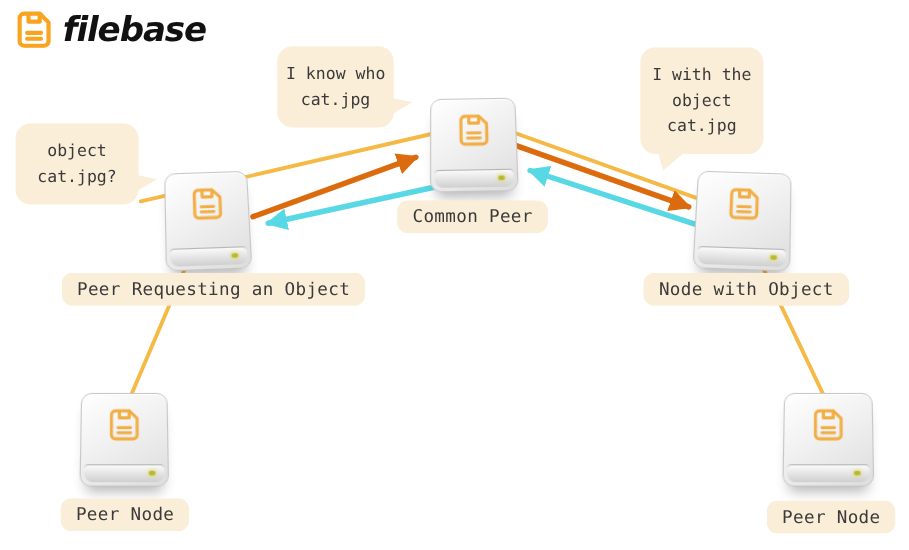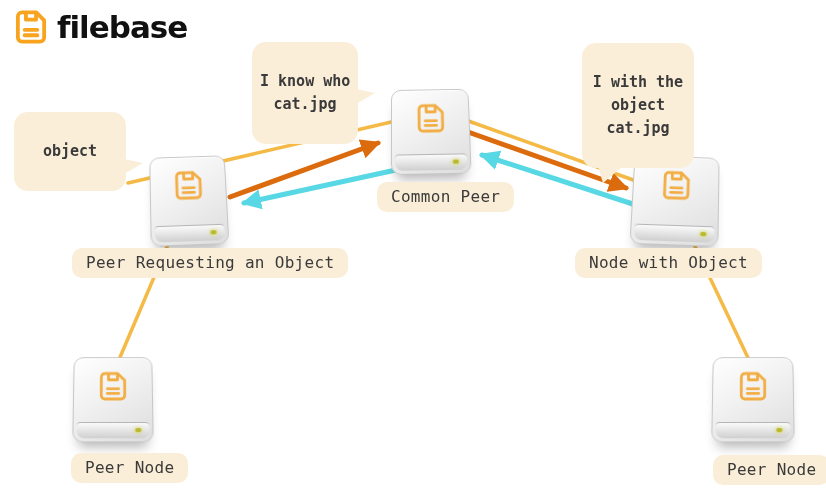--- a/index.html
+++ b/index.html
@@ -7,21 +7,21 @@
     position:relative;width:826px;height:500px;overflow:hidden;background:#ffffff;
     font-family:"DejaVu Sans Mono", monospace;color:var(--text-dark,#3a3a3a);
   }
   .wires{position:absolute;left:0;top:0;z-index:1;}
   .wire{fill:none;stroke-linecap:round;}
   .wire.yellow{stroke:var(--link-yellow,#F5B945);stroke-width:3.5;}
   .wire.orange{stroke:var(--request-orange,#DC6B0E);stroke-width:5;}
   .wire.cyan{stroke:var(--response-cyan,#58D8E4);stroke-width:5;}
 
   
-  .logo{position:absolute;left:12px;top:8px;display:flex;align-items:center;gap:7px;z-index:6;}
+  .logo{position:absolute;left:12px;top:8px;display:flex;align-items:center;gap:7px;z-index:6;font-style:italic;}
   .logo .mark{width:38px;height:38px;}
   .logo .word{
     font-family:"DejaVu Sans", sans-serif;font-weight:800;font-size:31px;
     letter-spacing:-1px;color:var(--logo-text,#111);line-height:38px;
   }
 
   
   .drive{
     position:absolute;z-index:3;border-radius:10px;
     background:linear-gradient(150deg,#ffffff 0%,#f1f1f1 45%,#dddddd 100%);
@@ -39,41 +39,41 @@
     background:#b9b92f;box-shadow:0 0 3px 1px rgba(220,220,110,.8);
   }
   .tilt-l{transform:perspective(320px) rotateX(9deg) rotate(-2deg);}
   .tilt-c{transform:perspective(320px) rotateX(9deg) rotate(-1deg);}
   .tilt-r{transform:perspective(320px) rotateX(9deg) rotate(2deg);}
   .tilt-f{transform:perspective(320px) rotateX(8deg);}
 
   
   .bubble{
     position:absolute;z-index:5;background:var(--bubble-bg,#FBEED8);
-    border-radius:14px;padding:28px 8px;text-align:center;
-    font-size:15px;line-height:23px;white-space:nowrap;font-weight:bold;
+    border-radius:14px;padding:14px 8px;text-align:center;
+    font-size:15px;line-height:23px;white-space:nowrap;
   }
   .bubble span{display:block;}
   .bubble::after{content:"";position:absolute;width:0;height:0;border-style:solid;}
   .bubble.tail-right::after{
     right:-17px;top:46px;
     border-width:5px 0 14px 24px;
     border-color:transparent transparent transparent var(--bubble-bg,#FBEED8);
   }
   .bubble.tail-bottom::after{
     left:16px;bottom:-15px;
     border-width:17px 20px 0 5px;
     border-color:var(--bubble-bg,#FBEED8) transparent transparent transparent;
   }
 
   
   .pill{
     position:absolute;z-index:4;background:var(--bubble-bg,#FBEED8);
     border-radius:10px;padding:4px 14px;font-size:16px;line-height:22px;
-    letter-spacing:.3px;white-space:nowrap;margin-left:16px;
+    letter-spacing:.3px;white-space:nowrap;
   }
 </style>
 </head>
 <body>
 
 <div class="stage">
 
   <svg class="wires" width="826" height="500" viewBox="0 0 826 500">
     <defs>
       <marker id="ah-orange" viewBox="0 0 10 10" refX="8.5" refY="5" markerWidth="4" markerHeight="4" orient="auto-start-reverse">
@@ -112,20 +112,21 @@
   </div>
 
   <div class="bubble tail-bottom" style="left:582px;top:43px;width:96px;">
     <span>I with the</span>
     <span>object</span>
     <span>cat.jpg</span>
   </div>
 
   <div class="bubble tail-right" style="left:14px;top:112px;width:96px;">
     <span>object</span>
+    <span>cat.jpg?</span>
   </div>
 
   <div class="drive tilt-l" style="left:150px;top:155px;width:75px;height:88px;">
     <svg class="floppy" width="34" height="34" viewBox="0 0 24 24" fill="none" style="stroke:var(--drive-orange,#F2AE44)" stroke-width="2" stroke-linejoin="round" stroke-linecap="round">
       <path d="M6.3 2.8 h9 l5 5 V 18.6 a2.6 2.6 0 0 1 -2.6 2.6 H6.3 A2.6 2.6 0 0 1 3.7 18.6 V5.4 A2.6 2.6 0 0 1 6.3 2.8 Z"></path>
       <path d="M8.8 3 v4.4 h6.4 V3"></path>
         <path d="M8 13.8 h8"></path>
         <path d="M8 17.2 h8"></path>
     </svg>
     <div class="band">
@@ -176,17 +177,17 @@
         <path d="M8 13.8 h8"></path>
         <path d="M8 17.2 h8"></path>
     </svg>
     <div class="band">
       <span class="led"></span>
     </div>
   </div>
 
   <div class="pill" style="left:361px;top:182px;">Common Peer</div>
   <div class="pill" style="left:56px;top:248px;">Peer Requesting an Object</div>
-  <div class="pill" style="left:559px;top:248px;">Node with Object</div>
+  <div class="pill" style="left:585px;top:248px;">Node with Object</div>
   <div class="pill" style="left:55px;top:453px;">Peer Node</div>
   <div class="pill" style="left:697px;top:455px;">Peer Node</div>
 
 </div>
 
 </body></html>

